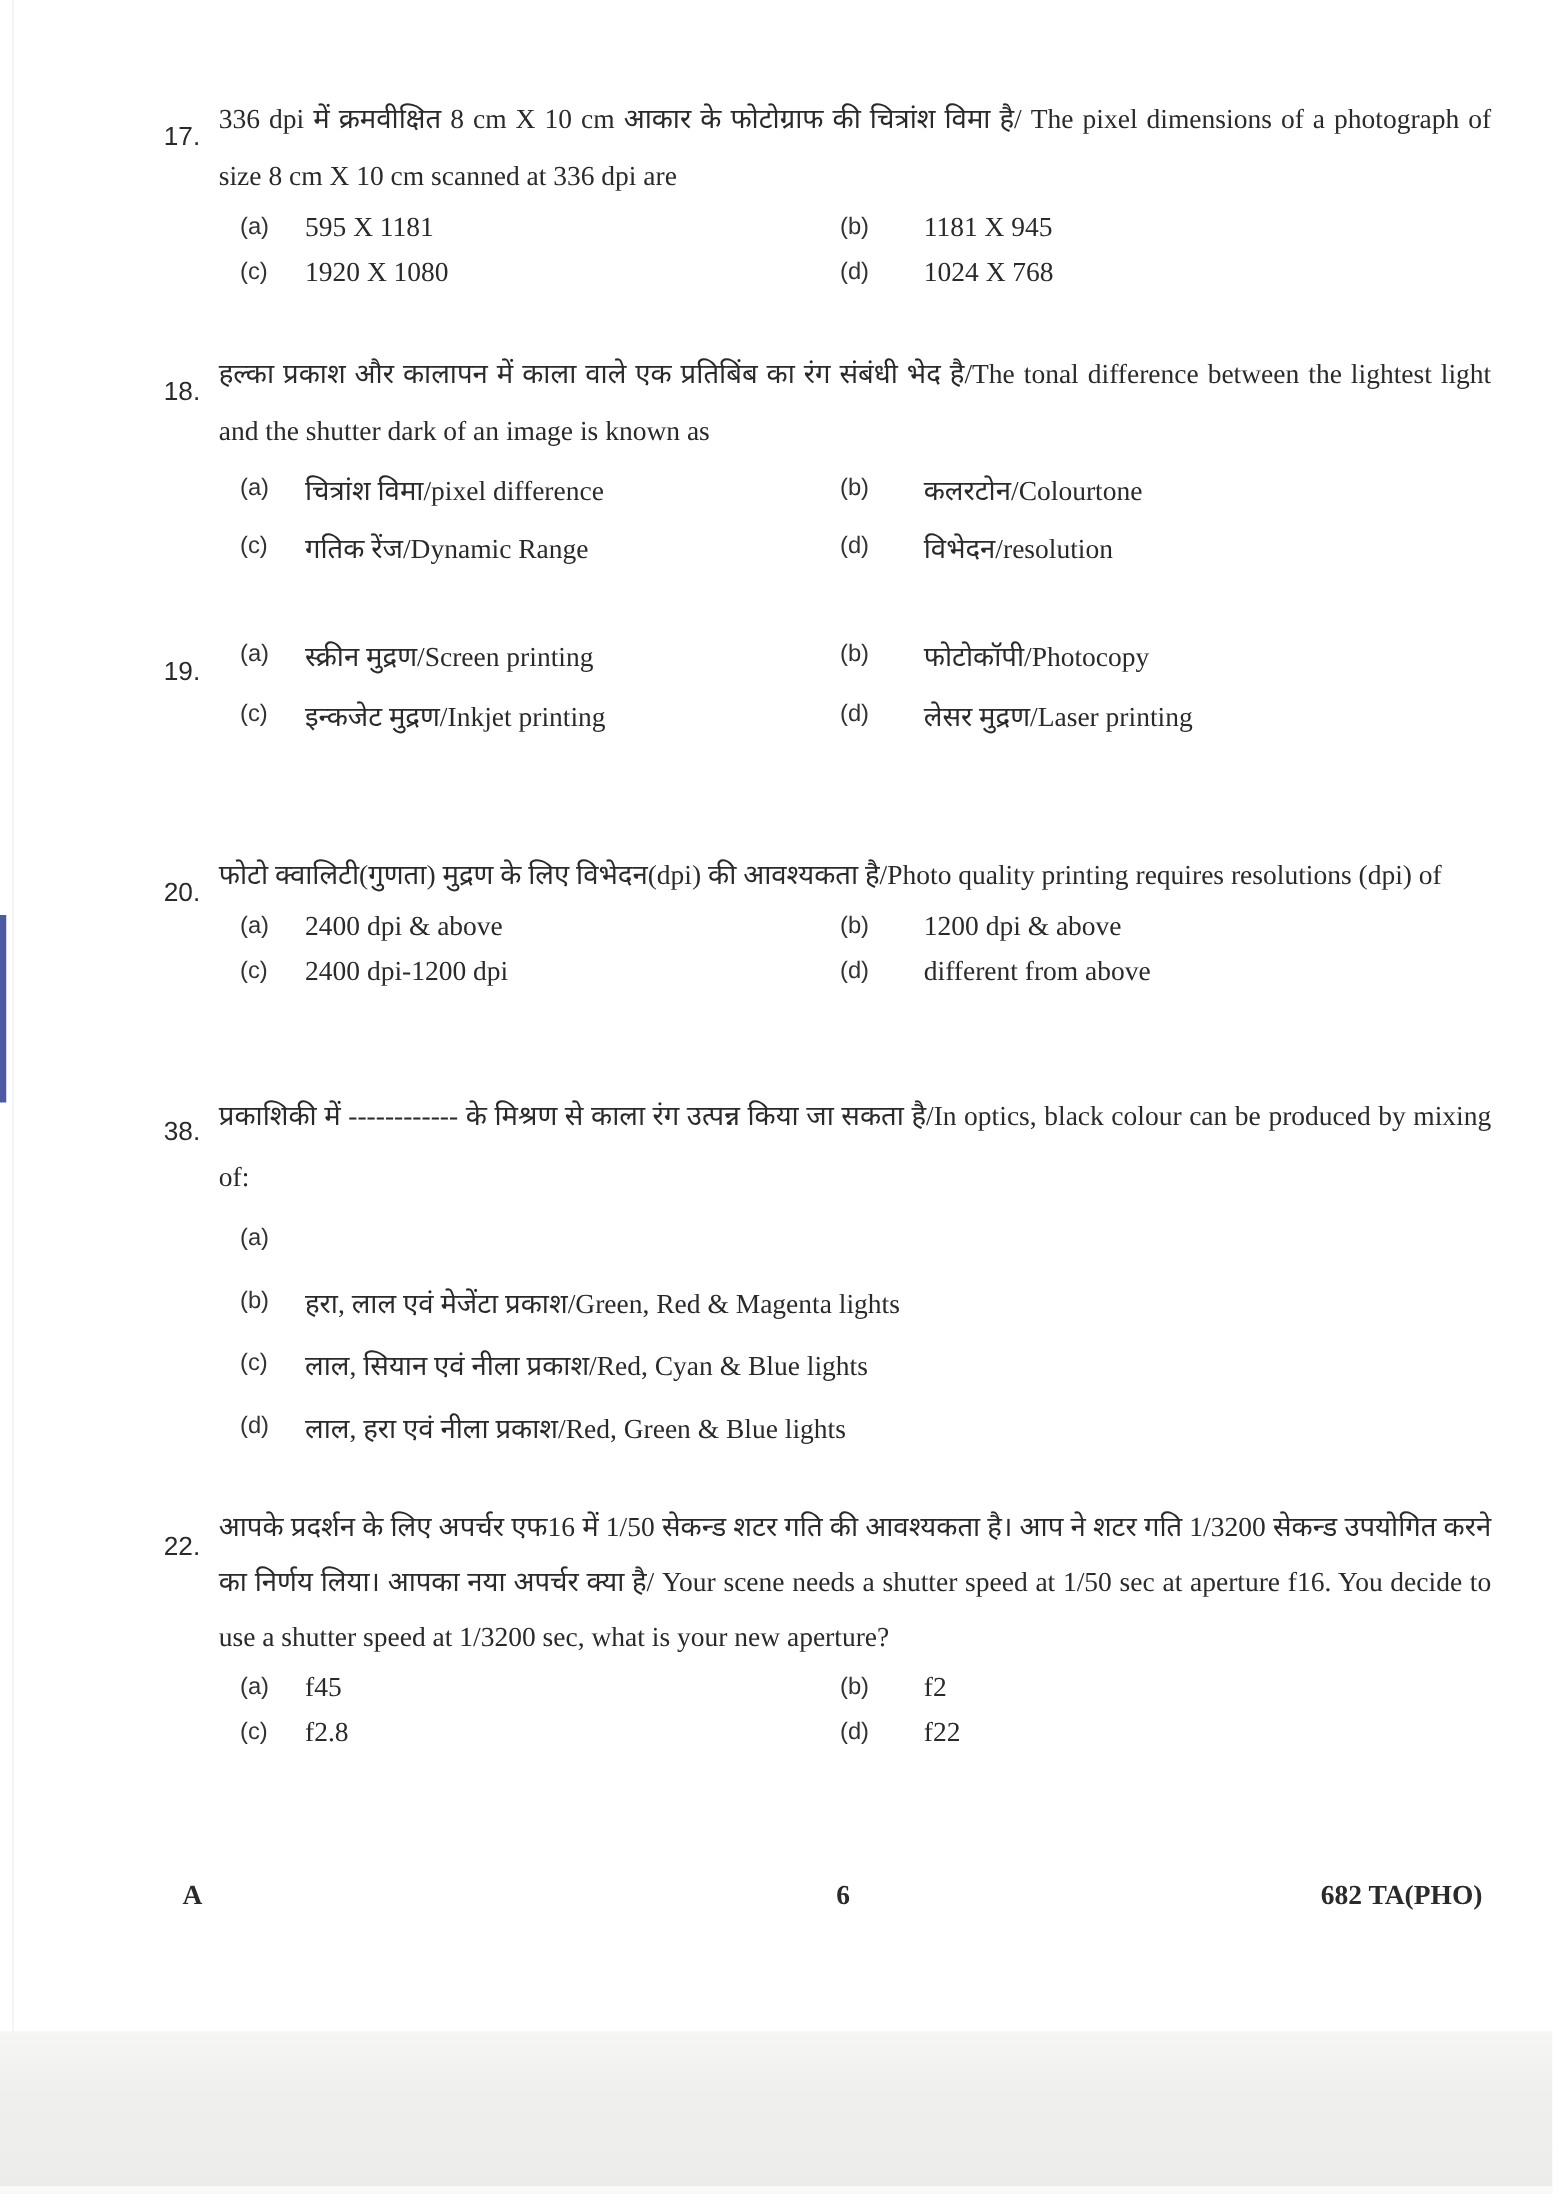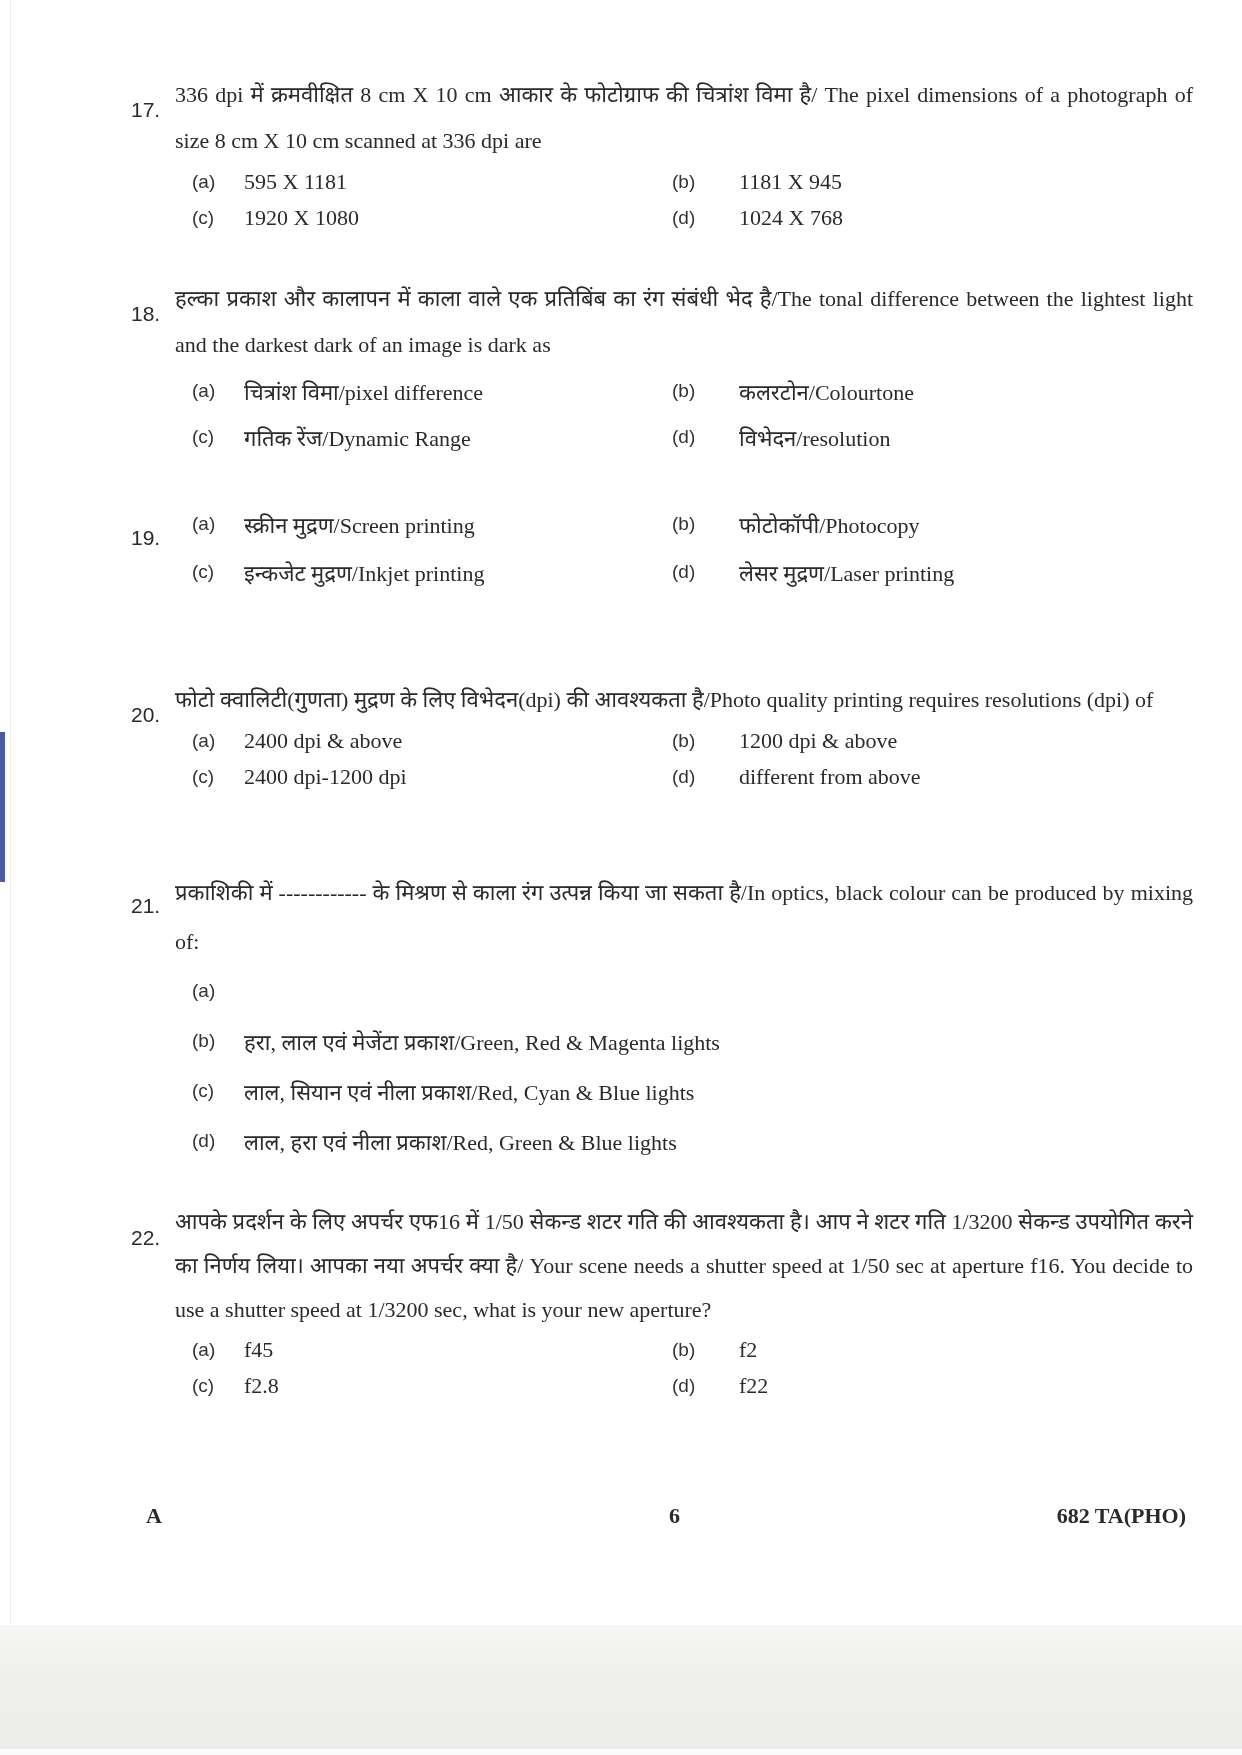--- a/index.html
+++ b/index.html
@@ -75,21 +75,21 @@
       <div class="opt right">
           <span class="lbl">(d)</span>
           <span class="otext">1024 X 768</span>
         </div>
     </div>
   </div>
 </div>
 
 <div class="q" style="top:276px;">
   <div class="qnum" style="top:10px;">18.</div>
-  <div class="qtext">हल्का प्रकाश और कालापन में काला वाले एक प्रतिबिंब का रंग संबंधी भेद है/The tonal difference between the lightest light and the darkest dark of an image is dark as</div>
+  <div class="qtext">हल्का प्रकाश और कालापन में काला वाले एक प्रतिबिंब का रंग संबंधी भेद है/The tonal difference between the lightest light and the shutter dark of an image is known as</div>
   <div class="opts">
     <div class="opt-row" style="height:46px;">
       <div class="opt">
           <span class="lbl">(a)</span>
           <span class="otext">चित्रांश विमा/pixel difference</span>
         </div>
       <div class="opt right">
           <span class="lbl">(b)</span>
           <span class="otext">कलरटोन/Colourtone</span>
         </div>
@@ -154,21 +154,21 @@
         </div>
       <div class="opt right">
           <span class="lbl">(d)</span>
           <span class="otext">different from above</span>
         </div>
     </div>
   </div>
 </div>
 
 <div class="q" style="top:868px;">
-  <div class="qnum" style="top:10px;">21.</div>
+  <div class="qnum" style="top:10px;">38.</div>
   <div class="qtext" style="line-height:49px;">प्रकाशिकी में ------------ के मिश्रण से काला रंग उत्पन्न किया जा सकता है/In optics, black colour can be produced by mixing of:</div>
   <div class="opts">
     <div class="opt-row" style="height:50px;">
       <div class="opt" style="width:900px;">
           <span class="lbl">(a)</span>
         </div>
     </div>
     <div class="opt-row" style="height:50px;">
       <div class="opt" style="width:900px;">
           <span class="lbl">(b)</span>

